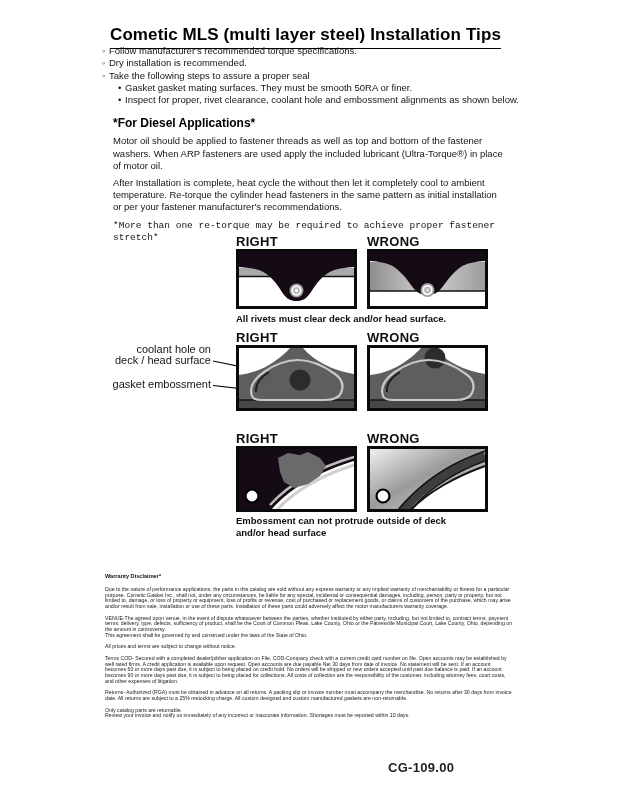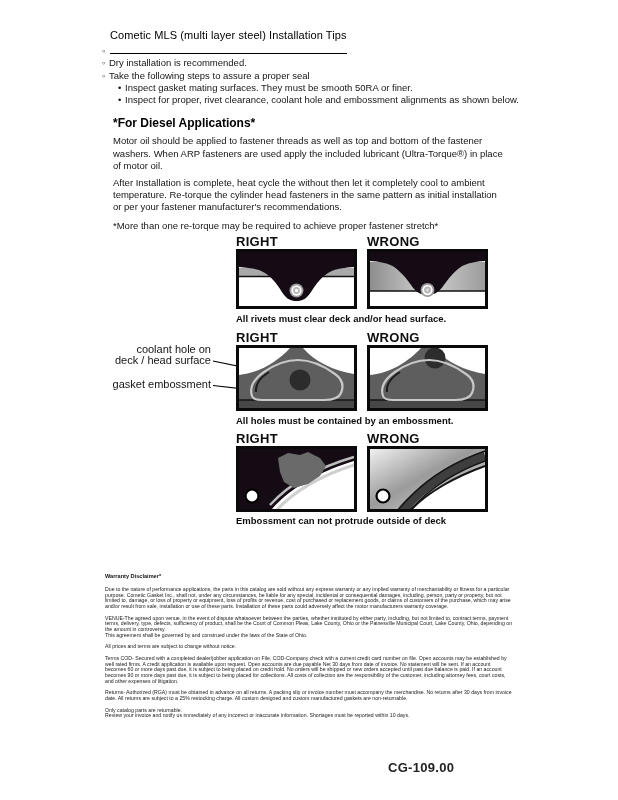--- a/index.html
+++ b/index.html
@@ -1,20 +1,20 @@
 <!DOCTYPE html>
 <html><head>
 <meta charset="utf-8">
 <style>
   html,body{margin:0;padding:0;background:#ffffff;}
   .page{position:relative;width:618px;height:800px;background:#ffffff;overflow:hidden;
         font-family:"Liberation Sans","DejaVu Sans",sans-serif;color:#111;}
   .abs{position:absolute;}
-  .title{font-size:11px;font-weight:normal;color:#000;border-bottom:1.6px solid #000;
-         padding-bottom:12px;letter-spacing:0.1px;}
+  .title{font-size:17px;font-weight:bold;color:#000;border-bottom:1.6px solid #000;
+         padding-bottom:4px;letter-spacing:0.1px;}
   .bullets{font-size:9.5px;line-height:12.3px;color:#151515;}
   .bul{display:flex;}
   .bul .m{width:7px;flex:0 0 7px;}
   .bul.sub{padding-left:16px;}
   .bul.sub .m{width:7px;flex:0 0 7px;}
   .diesel{width:392px;font-size:9.5px;line-height:12.3px;color:#151515;}
   .diesel h3{font-size:12px;font-weight:bold;margin:0 0 6px 0;color:#000;}
   .diesel p{margin:0 0 4.5px 0;}
   .rw-label{width:121px;text-align:left;font-size:13px;font-weight:bold;color:#0d0d0d;letter-spacing:0.3px;}
   .caption{font-size:9.5px;font-weight:bold;color:#0d0d0d;line-height:11.5px;}
@@ -31,44 +31,45 @@
 
 <div class="page">
 
   <div class="abs" style="left:110px;top:25px;">
     <span class="title">Cometic MLS (multi layer steel) Installation Tips</span>
   </div>
 
   <div class="abs bullets" style="left:102px;top:45px;width:430px;">
     <div class="bul">
       <span class="m">◦</span>
+      <span>Follow manufacturer's recommended torque specifications.</span>
     </div>
     <div class="bul">
       <span class="m">◦</span>
       <span>Dry installation is recommended.</span>
     </div>
     <div class="bul">
       <span class="m">◦</span>
       <span>Take the following steps to assure a proper seal</span>
     </div>
     <div class="bul sub">
       <span class="m">•</span>
-      <span>Inspect gasket mating surfaces.  They must be smooth 50RA or finer.</span>
+      <span>Gasket gasket mating surfaces.  They must be smooth 50RA or finer.</span>
     </div>
     <div class="bul sub">
       <span class="m">•</span>
       <span>Inspect for proper, rivet clearance, coolant hole and embossment alignments as shown below.</span>
     </div>
   </div>
 
   <div class="abs diesel" style="left:113px;top:117px;">
     <h3>*For Diesel Applications*</h3>
     <p>Motor oil should be applied to fastener threads as well as top and bottom of the fastener washers. When ARP fasteners are used apply the included lubricant (Ultra-Torque®) in place of motor oil.</p>
     <p style="margin-bottom:6px;margin-top:4px;">After Installation is complete, heat cycle the without then let it completely cool to ambient temperature. Re-torque the cylinder head fasteners in the same pattern as initial installation or per your fastener manufacturer's recommendations.</p>
-    <p style="margin-top:4px;">*More than one re-torque may be required to achieve proper fastener stretch*</p>
+    <p style="margin-top:4px;font-family:Liberation Mono, monospace;">*More than one re-torque may be required to achieve proper fastener stretch*</p>
   </div>
 
   <div class="abs rw-label" style="left:236px;top:234px;">RIGHT</div>
   <div class="abs rw-label" style="left:367px;top:234px;">WRONG</div>
 
   <svg class="box" style="left:236px;top:249px;" width="121" height="60" viewBox="0 0 121 60">
     <rect x="0" y="0" width="121" height="60" fill="#ffffff"></rect>
     <rect x="3" y="19" width="115" height="9" fill="#a9a9a9"></rect>
     <rect x="3" y="27.5" width="115" height="29.5" fill="#ffffff"></rect>
     <line x1="3" y1="27.5" x2="118" y2="27.5" stroke="#111111" stroke-width="1.6"></line>
@@ -131,21 +132,20 @@
     <rect x="0" y="0" width="121" height="66" fill="#ffffff"></rect>
     <path d="M3,30 C24,28 42,16 54,3 L67,3 C78,16 98,26 118,29 L118,63 H3 Z" fill="#5e5e5e"></path>
     <rect x="3" y="55" width="115" height="8" fill="#474747"></rect>
     <line x1="3" y1="55" x2="118" y2="55" stroke="#161616" stroke-width="1.4"></line>
     <circle cx="68" cy="13" r="10.5" fill="#2c2c2c"></circle>
     <path d="M16,51 C13,42 18,34 28,27 C38,20 50,15 62,15 C76,15 88,21 99,29 C106,34 108,41 105,48 C103,53 97,55 88,55 L26,55 C20,55 17,54 16,51 Z" fill="none" stroke="#c8c8c8" stroke-width="2.2"></path>
     <path d="M20,47 C19,39 25,32 33,27" fill="none" stroke="#1d1d1d" stroke-width="2"></path>
     <rect x="1.5" y="1.5" width="118" height="63" fill="none" stroke="#0a0a0a" stroke-width="3"></rect>
   </svg>
 
-  <div class="abs caption" style="left:236px;top:415px;">All holes must be contained by an embossment.</div>
 
   <div class="abs rw-label" style="left:236px;top:431px;">RIGHT</div>
   <div class="abs rw-label" style="left:367px;top:431px;">WRONG</div>
 
   <svg class="box" style="left:236px;top:446px;" width="121" height="66" viewBox="0 0 121 66">
     <rect x="0" y="0" width="121" height="66" fill="#ffffff"></rect>
     <path d="M118,19 C89,28 58,44 39,66" fill="none" stroke="#cfcfcf" stroke-width="3"></path>
     <path d="M3,3 H118 V15 C88,24 56,40 36,63 L33,63 H3 Z" fill="#150b15"></path>
     <path d="M118,11 C87,20 55,36 34,59" fill="none" stroke="#bdbdbd" stroke-width="2.4"></path>
     <path d="M42,12 L52,7 L64,9 L72,6 L84,12 L90,20 L84,30 L72,38 L58,42 L48,36 L44,26 Z" fill="#6a6a6a"></path>
@@ -166,20 +166,21 @@
     <path d="M118,20 C90,30 60,46 42,66" fill="none" stroke="#141414" stroke-width="2"></path>
     <path d="M118,10 C92,19 66,33 45,54 C41,58 37,62 34,66" fill="none" stroke="#3e3e3e" stroke-width="9"></path>
     <path d="M118,5 C92,14 66,28 45,49 C41,53 36,58 32,63" fill="none" stroke="#141414" stroke-width="1.4"></path>
     <path d="M118,15 C93,24 68,38 48,59 C44,63 41,65 39,66" fill="none" stroke="#141414" stroke-width="1.4"></path>
     <circle cx="16" cy="50" r="6.5" fill="#ffffff" stroke="#000000" stroke-width="2.2"></circle>
     <rect x="1.5" y="1.5" width="118" height="63" fill="none" stroke="#0a0a0a" stroke-width="3"></rect>
   </svg>
 
   <div class="abs caption" style="left:236px;top:515px;width:230px;">
     <div>Embossment can not protrude outside of deck</div>
+    <div>and/or head surface</div>
   </div>
 
   <div class="abs disclaimer" style="left:105px;top:574px;">
     <h4>Warranty Disclaimer*</h4>
     <p>Due to the nature of performance applications, the parts in this catalog are sold without any express warranty or any implied warranty of merchantability or fitness for a particular purpose.  Cometic Gasket Inc., shall not, under any circumstances, be liable for any special, incidental or consequential damages, including, person, party or property, but not limited to, damage, or loss of property or equipment, loss of profits or revenue, cost of purchased or replacement goods, or claims of customers of the purchase, which may arise and/or result from sale, installation or use of these parts.  Installation of these parts could adversely affect the motor manufacturers warranty coverage.</p>
     <p class="tight">VENUE-The agreed upon venue, in the event of dispute whatsoever between the parties, whether instituted by either party, including, but not limited to, contract terms, payment terms, delivery, type, defects, sufficiency of product, shall be the Court of Common Pleas, Lake County, Ohio or the Painesville Municipal Court, Lake County, Ohio, depending on the amount in controversy.</p>
     <p>This agreement shall be governed by and construed under the laws of the State of Ohio.</p>
     <p>All prices and terms are subject to change without notice.</p>
     <p>Terms COD- Secured with a completed dealer/jobber application on File, COD-Company check with a current credit card number on file.  Open accounts may be established by well rated firms.  A credit application is available upon request.  Open accounts are due payable Net 30 days from date of invoice.  No statement will be sent.  If an account becomes 60 or more days past due, it is subject to being placed on credit hold.  No orders will be shipped or new orders accepted until past due balance is paid.  If an account becomes 90 or more days past due, it is subject to being placed for collections.  All costs of collection are the responsibility of the customer, including attorney fees, court costs, and other expenses of litigation.</p>
     <p>Returns- Authorized (RGA) must be obtained in advance on all returns.  A packing slip or invoice number must accompany the merchandise.  No returns after 30 days from invoice date.  All returns are subject to a 25% restocking charge.  All custom designed and custom manufactured gaskets are non-returnable.</p>

